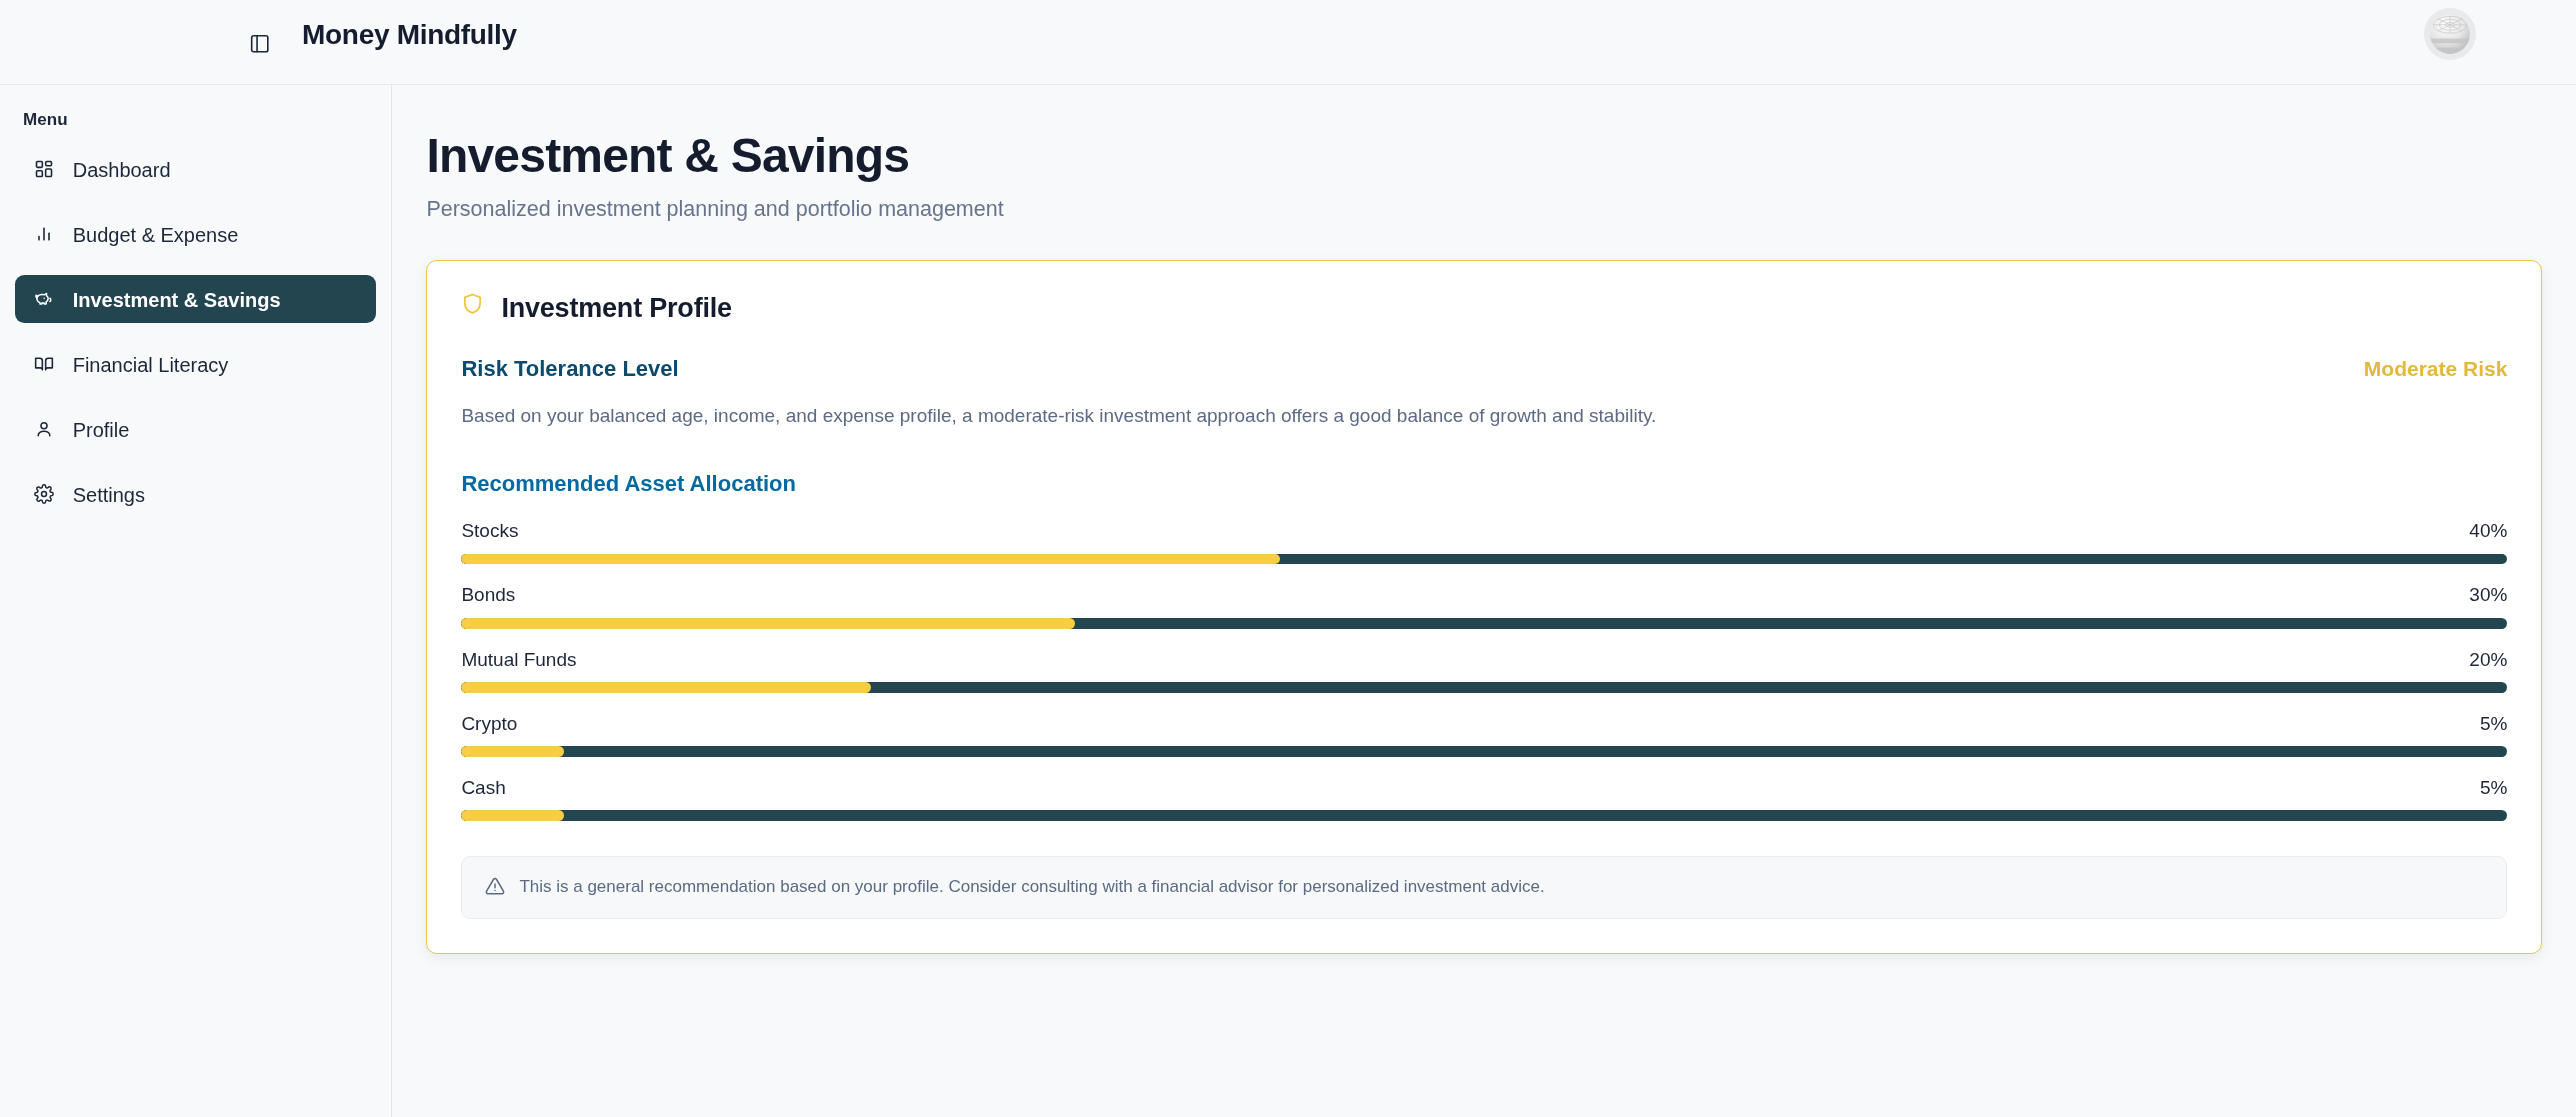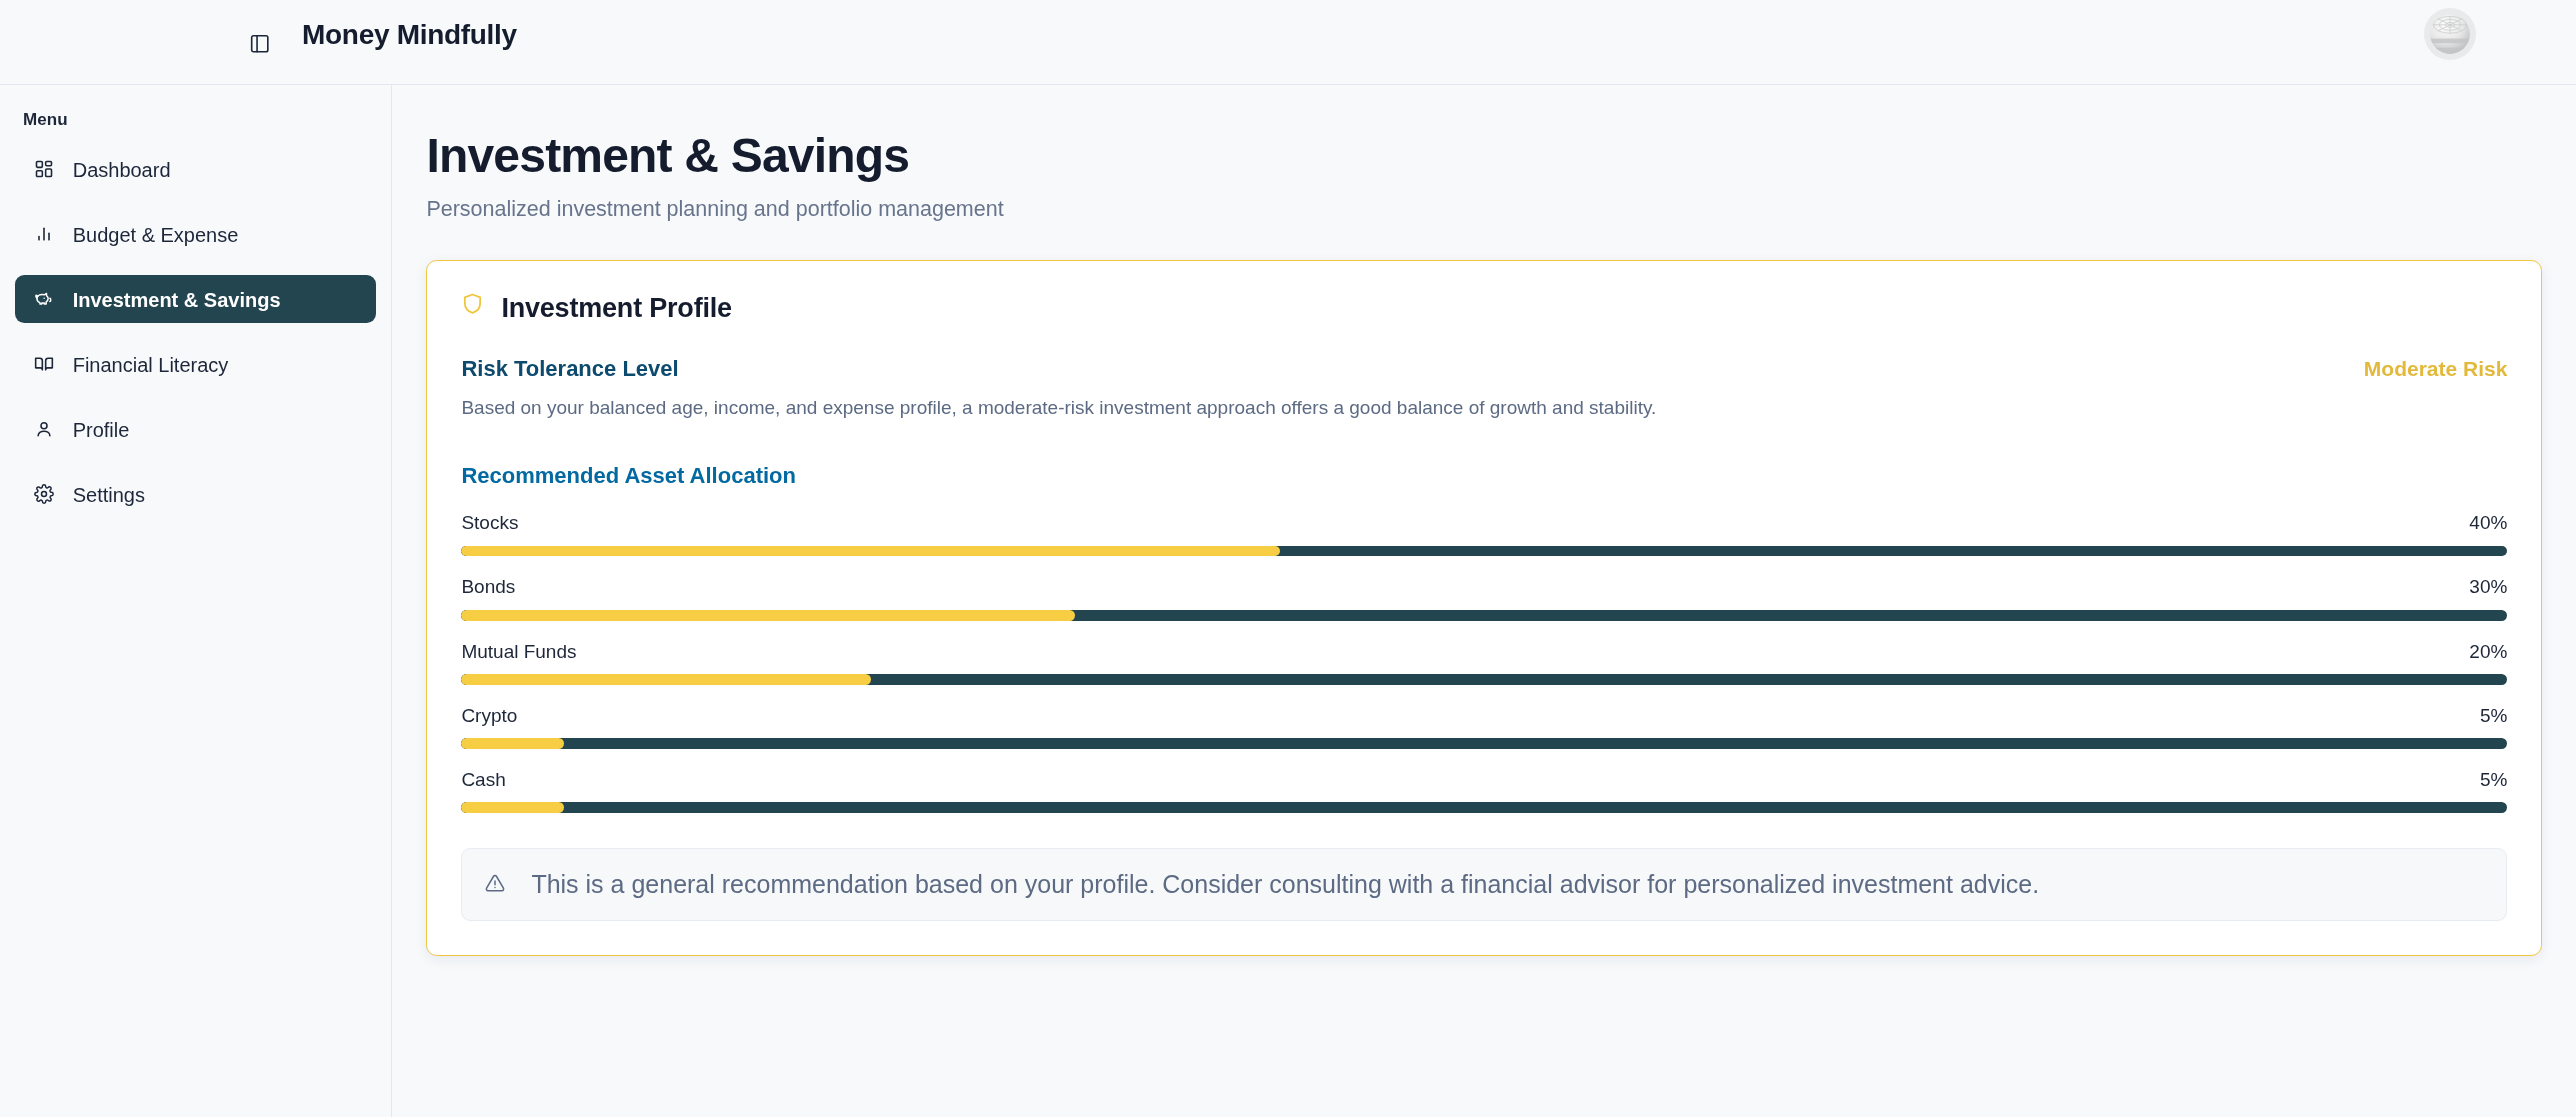--- a/index.html
+++ b/index.html
@@ -168,21 +168,21 @@
     font-size: 22px;
     font-weight: 700;
     color: #0c4a6e;
   }
   .risk-badge {
     font-size: 21px;
     font-weight: 700;
     color: #e3b93c;
   }
   .risk-desc {
-    margin-top: 13px;
+    margin-top: 21px;
     font-size: 19px;
     color: #5c6a83;
     line-height: 1.35;
   }
 
   .alloc-title {
     margin-top: 43px;
     font-size: 22px;
     font-weight: 700;
     color: #0369a1;
@@ -228,24 +228,23 @@
     margin-top: 35px;
     background: #f6f8fa;
     border: 1.5px solid #e7ecf2;
     border-radius: 9.2px;
     padding: 19px 23px;
     display: flex;
     align-items: center;
     gap: 14px;
   }
   .disclaimer-text {
-    font-size: 25px;
+    font-size: 17px;
     color: #5c6a83;
     line-height: 1.3;
-    margin-left: 12px;
   }
 </style>
 </head>
 <body>
 
 <div class="topbar">
   <div class="sidebar-toggle">
     <svg width="21.5" height="21.5" viewBox="0 0 24 24" fill="none" stroke="#1d2739" stroke-width="1.8" stroke-linecap="round" stroke-linejoin="round" aria-hidden="true">
       <rect x="3" y="3" width="18" height="18" rx="2"></rect>
       <line x1="9" y1="3" x2="9" y2="21"></line>

